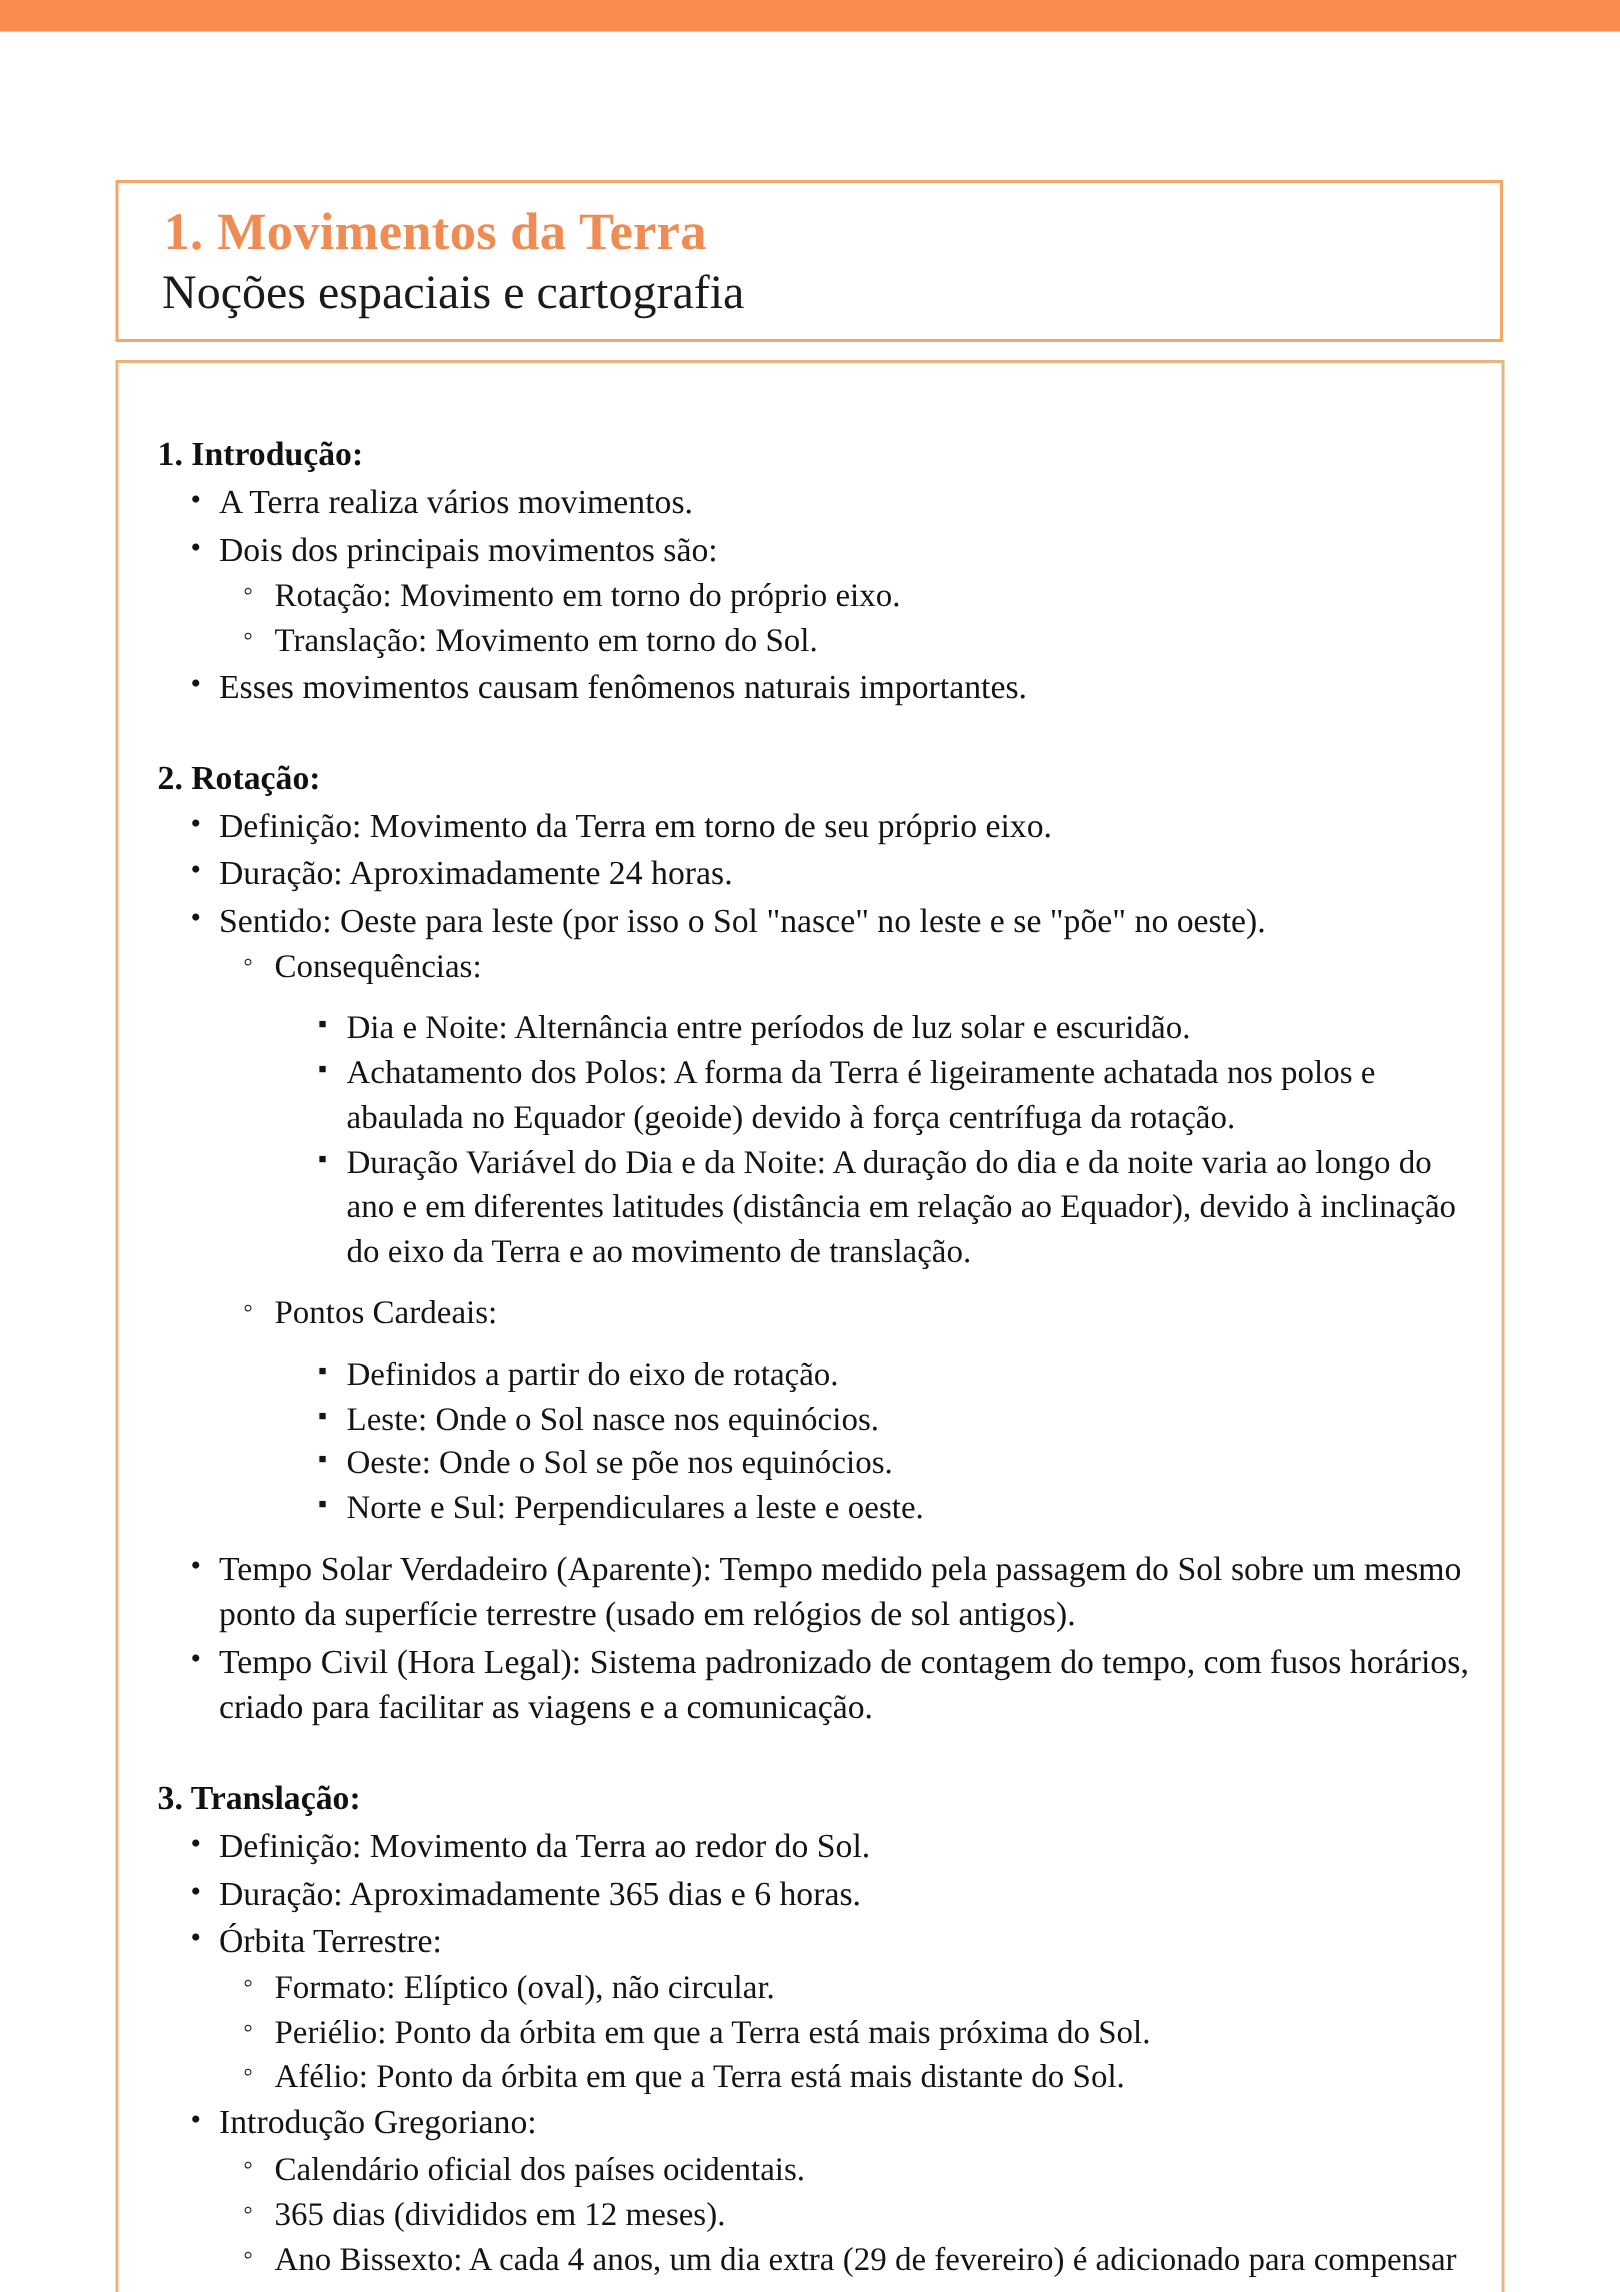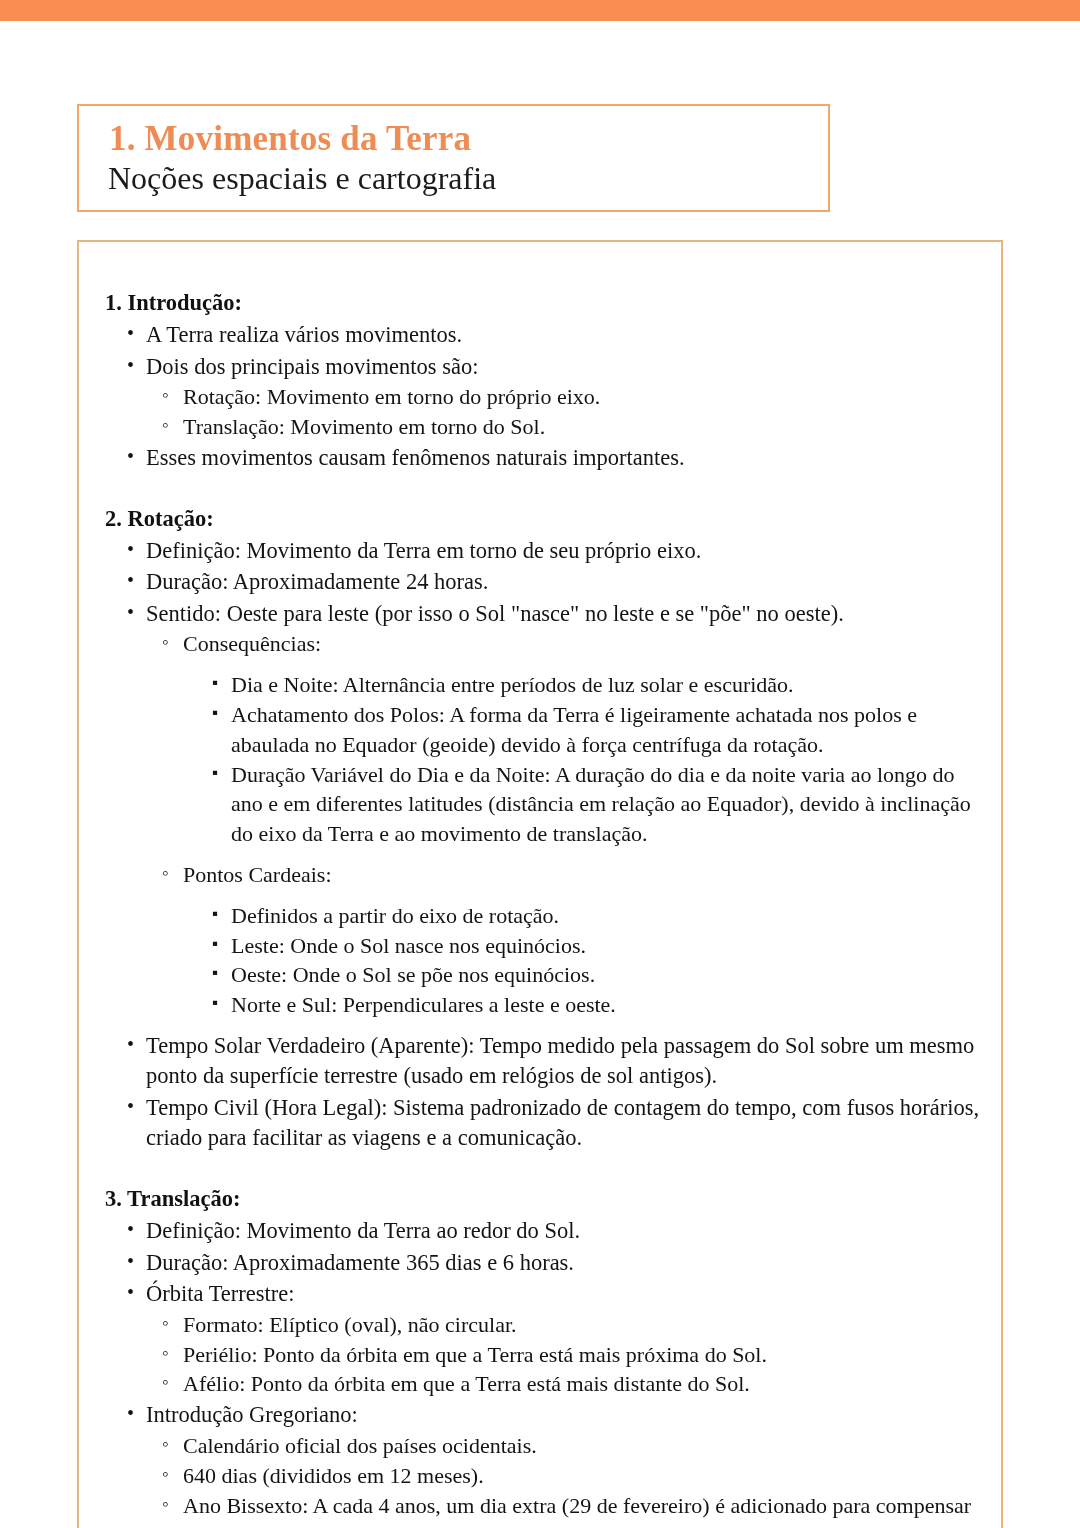--- a/index.html
+++ b/index.html
@@ -25,22 +25,22 @@
     position: absolute;
     top: 0;
     left: 0;
     width: 1080px;
     height: 21px;
     background: #F98C50;
   }
   .header-box {
     position: absolute;
     left: 77px;
-    top: 104px;
-    width: 753px;
+    top: 120px;
+    width: 925px;
     height: 108px;
     border: 2px solid #F4A766;
     box-sizing: border-box;
     background: #ffffff;
   }
   .header-title {
     position: absolute;
     left: 30px;
     top: 14px;
     font-size: 35px;
@@ -265,21 +265,21 @@
               </li>
             </ul>
           </li>
           <li>
             <span class="btxt">Introdução Gregoriano:</span>
             <ul class="lvl2">
               <li>
                 <span class="btxt">Calendário oficial dos países ocidentais.</span>
               </li>
               <li>
-                <span class="btxt">640 dias (divididos em 12 meses).</span>
+                <span class="btxt">365 dias (divididos em 12 meses).</span>
               </li>
               <li>
                 <span class="btxt">Ano Bissexto: A cada 4 anos, um dia extra (29 de fevereiro) é adicionado para compensar as 6 horas extras do ano solar (365 dias e 6 horas).</span>
               </li>
             </ul>
           </li>
         </ul>
       </div>
   </div>
 

